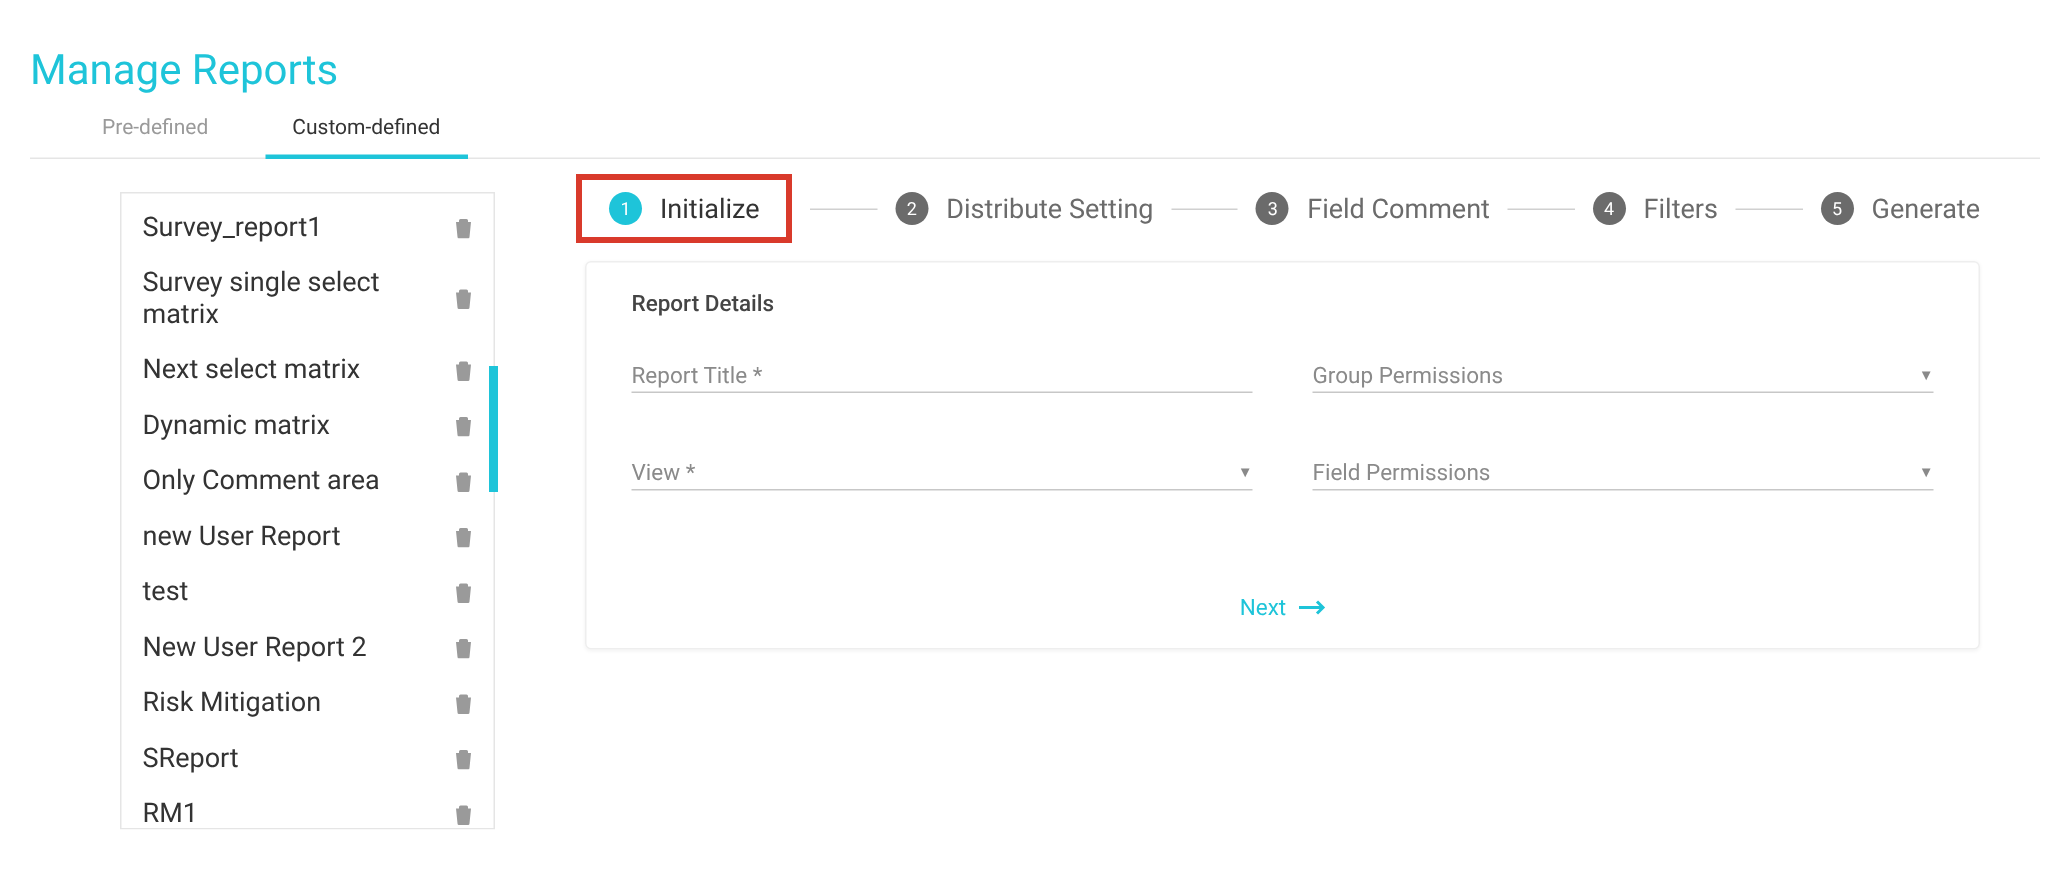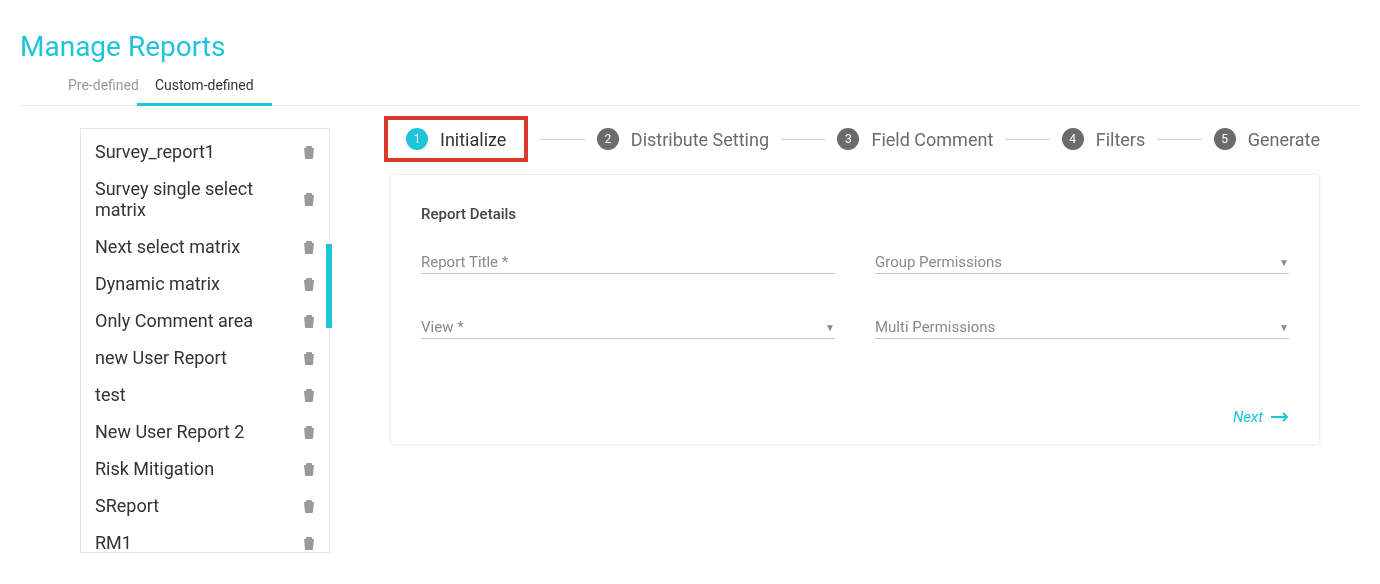--- a/index.html
+++ b/index.html
@@ -16,20 +16,21 @@
   .page-title {
     color: #1ec4d9;
     font-size: 28px;
     font-weight: 400;
     margin: 10px 0 4px 0;
   }
   .tabs {
     display: flex;
     border-bottom: 1px solid #e5e5e5;
     padding-left: 40px;
+    gap: 40px;
   }
   .tab {
     padding: 10px 8px 12px 8px;
     cursor: pointer;
     color: #9a9a9a;
     font-size: 14px;
     position: relative;
   }
   .tab.active {
     color: #333;
@@ -120,21 +121,21 @@
   .step-connector {
     flex: 1;
     height: 1px;
     background: #d0d0d0;
     margin: 0 12px;
   }
   .card {
     border: 1px solid #eee;
     border-radius: 4px;
     box-shadow: 0 1px 3px rgba(0,0,0,0.06);
-    padding: 30px 30px 18px 30px;
+    padding: 18px 30px 18px 30px;
   }
   .card-title {
     font-size: 15px;
     font-weight: 500;
     color: #444;
     margin-bottom: 30px;
   }
   .form-row {
     display: flex;
     gap: 40px;
@@ -152,23 +153,22 @@
   }
   .field-label {
     color: #8a8a8a;
     font-size: 15px;
   }
   .dropdown-caret {
     color: #8a8a8a;
     font-size: 10px;
   }
   .card-footer {
-    text-align: right;
+    text-align: center;
     padding-top: 24px;
-    font-style: italic;
   }
   .next-btn {
     color: #1ec4d9;
     font-size: 15px;
     cursor: pointer;
     display: inline-flex;
     align-items: center;
     gap: 8px;
   }
   .arrow-right svg { display: block; }
@@ -327,21 +327,21 @@
             <span class="dropdown-caret">▼</span>
           </div>
         </div>
 
         <div class="form-row">
           <div class="field">
             <span class="field-label">View *</span>
             <span class="dropdown-caret">▼</span>
           </div>
           <div class="field">
-            <span class="field-label">Multi Permissions</span>
+            <span class="field-label">Field Permissions</span>
             <span class="dropdown-caret">▼</span>
           </div>
         </div>
 
         <div class="card-footer">
           <span class="next-btn">
             <span>Next</span>
             <span class="arrow-right">
               <svg width="18" height="10" viewBox="0 0 18 10">
                   <line x1="0" y1="5" x2="16" y2="5" stroke="#1ec4d9" stroke-width="2"></line>

